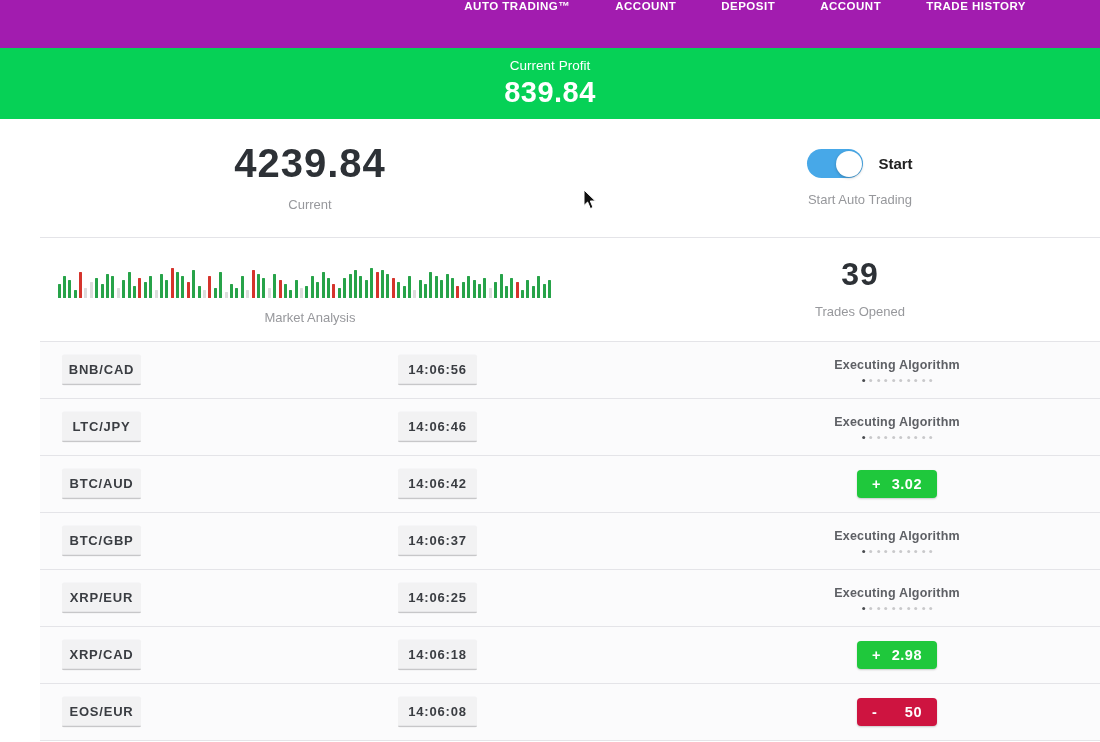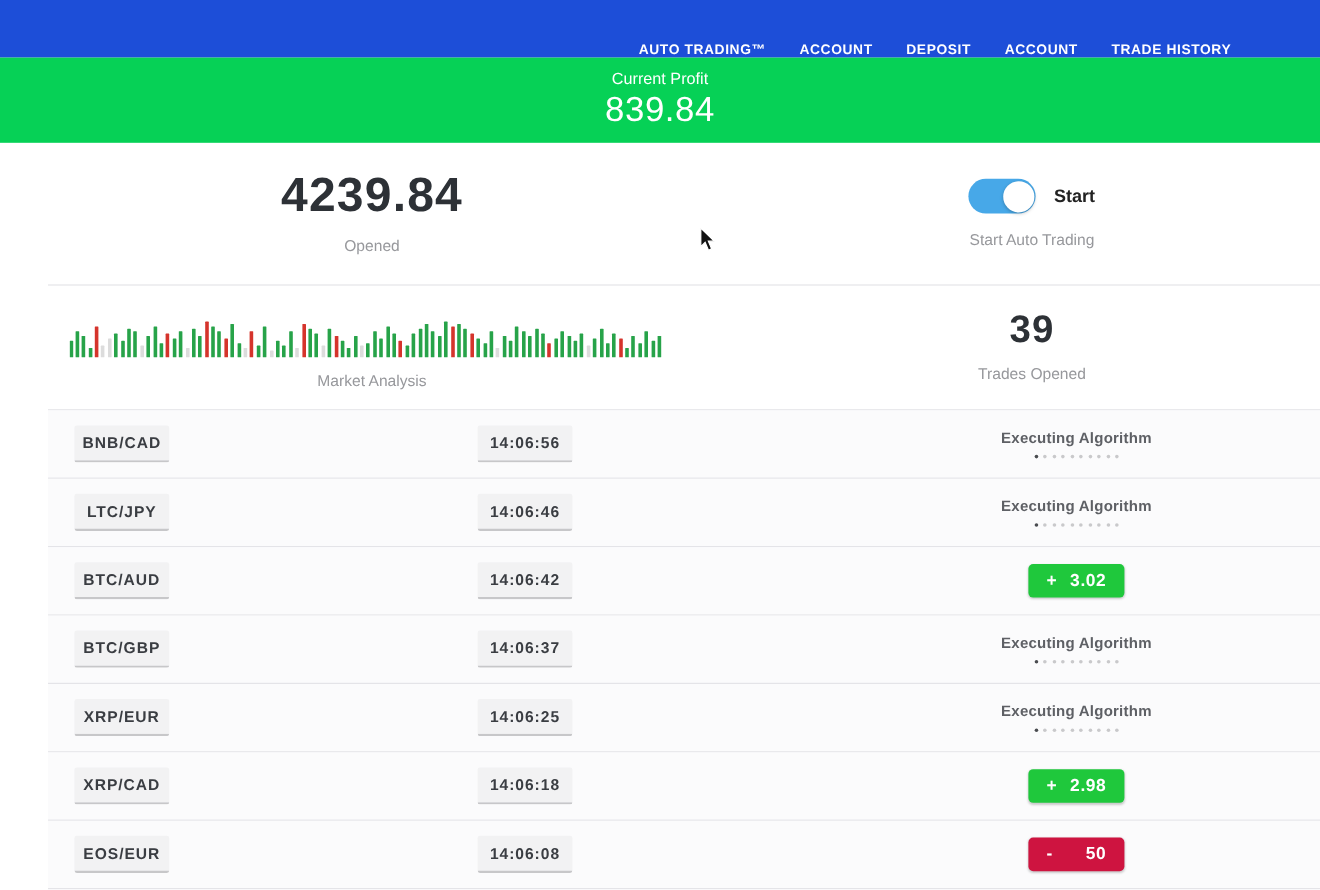--- a/index.html
+++ b/index.html
@@ -6,35 +6,35 @@
   html,body { width:1100px; height:742px; }
   body {
     font-family:"Liberation Sans", sans-serif;
     background:#ffffff;
     position:relative;
     overflow:hidden;
     color:#2d3136;
   }
   
   .nav {
-    height:48px; background:#1d4ed8;
-    display:flex; align-items:flex-end; justify-content:flex-end;
-    gap:28px; padding-right:74px;
+    height:48px; background:#a21caf;
+    display:flex; align-items:flex-start; justify-content:flex-end;
+    gap:45px; padding-right:74px;
   }
   .nav-item {
     color:#fff; font-size:11.5px; font-weight:700; letter-spacing:.5px;
     background:none; border:none; font-family:inherit; cursor:pointer;
   }
   
   .banner {
     height:71px; background:#06d156; color:#fff; text-align:center;
     display:flex; flex-direction:column; justify-content:center; gap:3px;
   }
   .banner-label { font-size:13.5px; font-weight:500; }
-  .banner-value { font-size:29px; font-weight:400; letter-spacing:.5px; }
+  .banner-value { font-size:29px; font-weight:700; letter-spacing:.5px; }
   
   .stats-row { display:grid; grid-template-columns:620px 1fr; }
   .row1 { height:118px; padding-top:24px; }
   .cell { text-align:center; }
   .big-number { font-size:40px; font-weight:700; color:#2d3136; letter-spacing:1px; line-height:1; }
   .sub-label { font-size:13px; color:#97989c; margin-top:14px; }
   .toggle-line { display:flex; align-items:center; justify-content:center; gap:15px; margin-top:6px; }
   .switch {
     width:56px; height:29px; border-radius:15px; background:#47a8e8;
     position:relative; border:none; cursor:pointer;
@@ -103,21 +103,21 @@
 </nav>
 
 <header class="banner">
   <div class="banner-label">Current Profit</div>
   <div class="banner-value">839.84</div>
 </header>
 
 <section class="stats-row row1">
   <div class="cell">
     <div class="big-number">4239.84</div>
-    <div class="sub-label">Opened</div>
+    <div class="sub-label">Current</div>
   </div>
   <div class="cell">
     <div class="toggle-line">
       <button class="switch">
         <span class="knob"></span>
       </button>
       <span class="toggle-label">Start</span>
     </div>
     <div class="sub-label">Start Auto Trading</div>
   </div>

